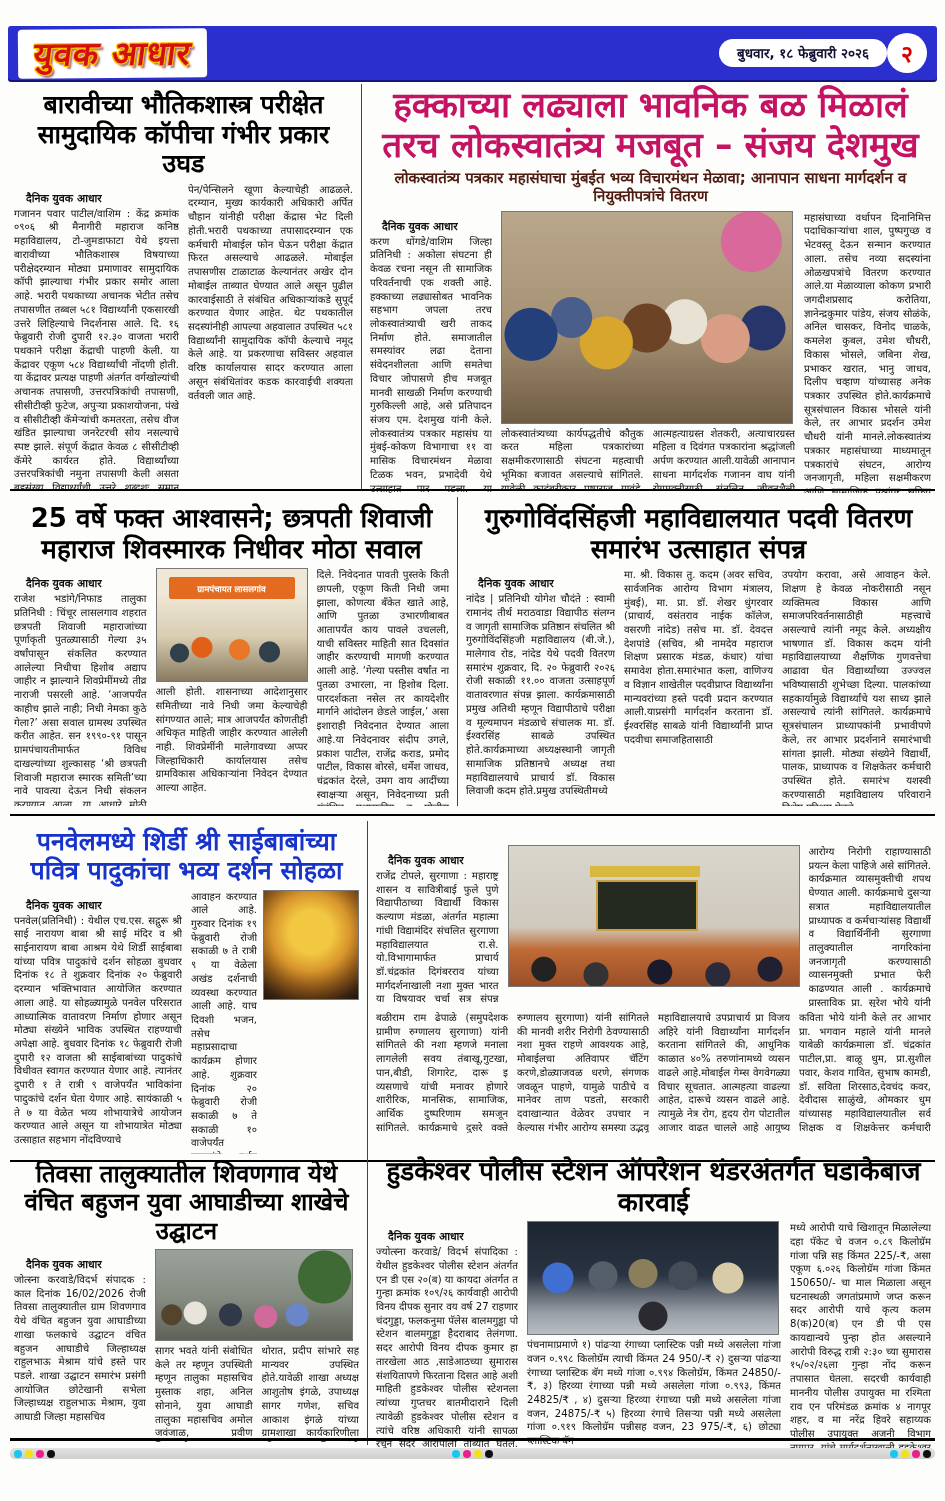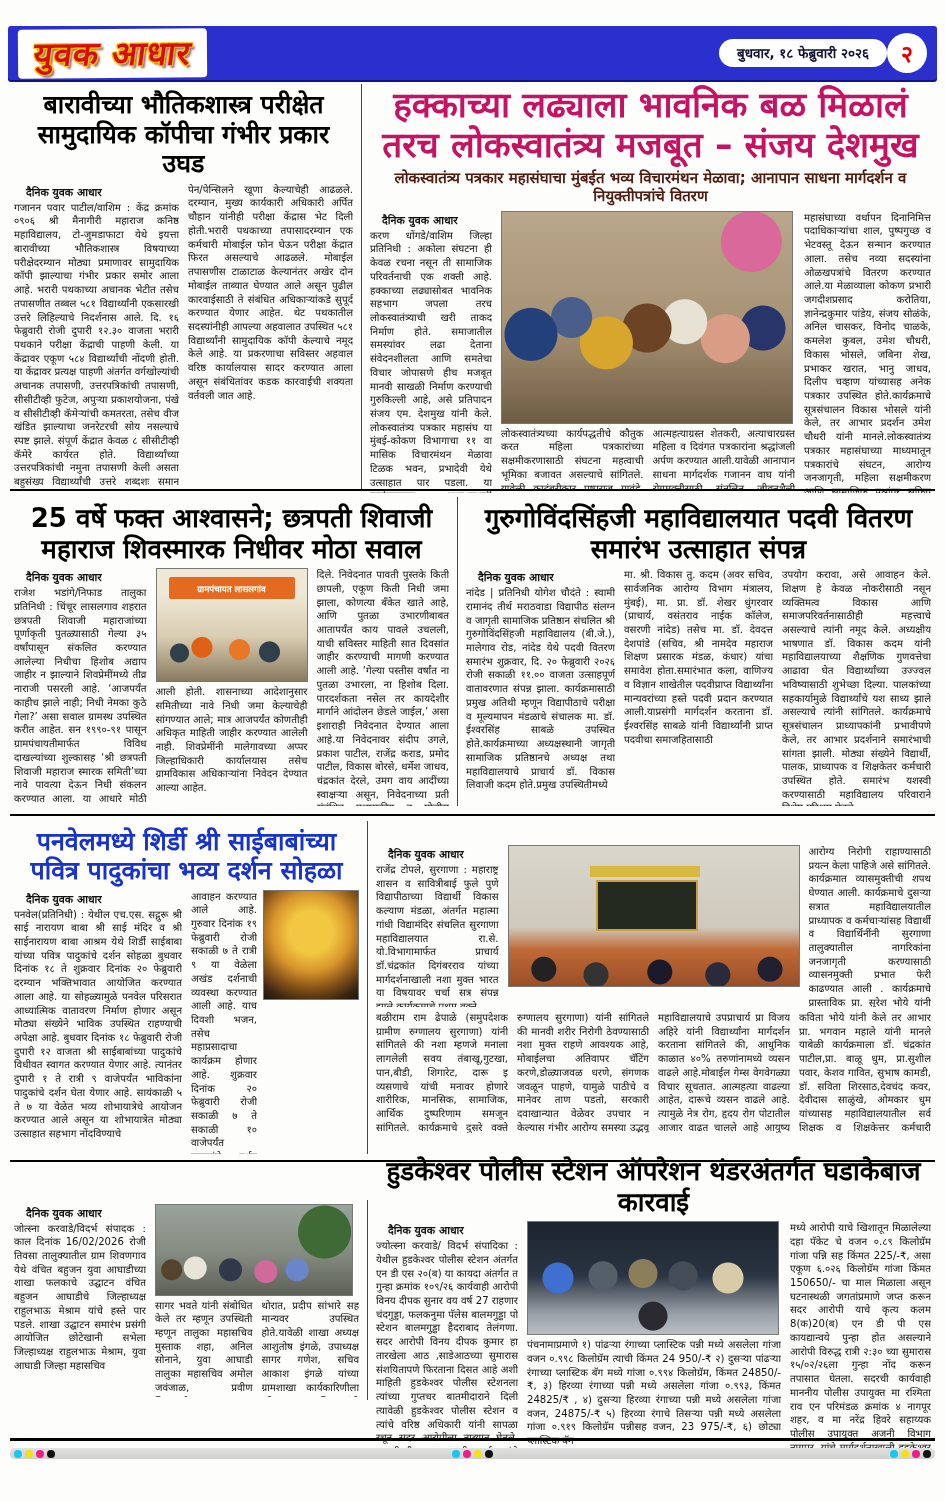--- a/index.html
+++ b/index.html
@@ -36,21 +36,21 @@
   .rule-top{border-top:2px solid #000;}
   .half-l{box-sizing:border-box;padding:4px 8px 0 4px;border-right:1px solid #444;overflow:hidden;}
   .half-r{box-sizing:border-box;padding:4px 4px 0 8px;flex:1;overflow:hidden;}
   h2{margin:2px 0 4px;text-align:center;font-weight:bold;line-height:1.18;color:#000;}
   .hl-a{font-size:25px;}
   .hl-main{font-size:35px;line-height:1.12;color:#c51263;margin:0 0 4px;}
   .subhead{font-size:15px;font-weight:bold;color:#4e1c10;text-align:center;margin:2px 0 6px;line-height:1.2;}
   .hl-blue{color:#1733cb;font-size:25px;}
   .hl-med{font-size:26px;}
   .hl-one{font-size:26px;}
-  .byline{font-weight:bold;font-size:10.8px;margin:1px 0 2px;text-indent:12px;}
+  .byline{font-weight:bold;font-size:10.8px;margin:7px 0 2px;text-indent:12px;}
   .body{font-size:10.1px;line-height:1.36;text-align:justify;overflow:hidden;}
   .cols{display:flex;gap:9px;overflow:hidden;}
   .col{flex:1;overflow:hidden;}
   .photo{position:relative;border:1px solid #777;box-sizing:border-box;overflow:hidden;flex-shrink:0;}
 
   
   .photo-main{
     width:292px;height:213px;
     background:
       radial-gradient(circle at 10% 58%, #24407a 0 26px, transparent 27px),
@@ -237,20 +237,21 @@
         <div class="col body">बळीराम राम ढेपाळे (समुपदेशक ग्रामीण रुग्णालय सुरगाणा) यांनी सांगितले की नशा म्हणजे मनाला लागलेली सवय तंबाखू,गुटखा, पान,बीडी, शिगारेट, दारू इ व्यसणाचे यांची मनावर होणारे शारीरिक, मानसिक, सामाजिक, आर्थिक दुष्परिणाम समजून सांगितले. कार्यक्रमाचे दुसरे वक्ते डॉ.अक्षय सोनवणे ( नेत्र चिकित्सक ग्रामीण</div>
         <div class="col body">रुग्णालय सुरगाणा) यांनी सांगितले की मानवी शरीर निरोगी ठेवण्यासाठी नशा मुक्त राहणे आवश्यक आहे, मोबाईलचा अतिवापर चॅटिंग करणे,डोळ्याजवळ धरणे, संगणक जवळून पाहणे, यामुळे पाठीचे व मानेवर ताण पडतो, सरकारी दवाखान्यात वेळेवर उपचार न केल्यास गंभीर आरोग्य समस्या उद्भवू शकतात त्यामुळे दक्ष राहावे लागते असे आवाहन केले.कार्यक्रमाचे अध्यक्ष</div>
         <div class="col body">महाविद्यालयाचे उपप्राचार्य प्रा विजय अहिरे यांनी विद्यार्थ्यांना मार्गदर्शन करताना सांगितले की, आधुनिक काळात ४०% तरुणांनामध्ये व्यसन वाढले आहे.मोबाईल गेम्स वेगवेगळ्या विचार सूचतात. आत्महत्या वाढल्या आहेत, दारूचे व्यसन वाढले आहे. त्यामुळे नेत्र रोग, हृदय रोग पोटातील आजार वाढत चालले आहे आयुष्य कमी होते त्यामुळे नेहमी चानाक्ष राहून</div>
         <div class="col body">कविता भोये यांनी केले तर आभार प्रा. भगवान महाले यांनी मानले याबेळी कार्यक्रमाला डॉ. चंद्रकांत पाटील,प्रा. बाळू धुम, प्रा.सुशील पवार, केशव गावित, सुभाष कामडी, डॉ. सविता शिरसाठ,देवचंद कवर, देवीदास साळुंखे, ओमकार धुम यांच्यासह महाविद्यालयातील सर्व शिक्षक व शिक्षकेत्तर कर्मचारी उपस्थित होते विद्यार्थी मोठ्या संख्येने उपस्थित होते.</div>
       </div>
     </div>
   </div>
 
   <div class="sec rule-top" style="top:1160px;height:277px;">
     <div class="half-l" style="width:358px;">
+      <h2 class="hl-med" style="font-size:24px;">तिवसा तालुक्यातील शिवणगाव येथे वंचित बहुजन युवा आघाडीच्या शाखेचे उद्घाटन</h2>
       <div class="cols" style="height:196px;">
         <div style="width:132px;overflow:hidden;">
           <div class="byline">दैनिक युवक आधार</div>
           <div class="body" style="height:180px;">जोत्स्ना करवाडे/विदर्भ संपादक : काल दिनांक 16/02/2026 रोजी तिवसा तालुक्यातील ग्राम शिवणगाव येथे वंचित बहुजन युवा आघाडीच्या शाखा फलकाचे उद्घाटन वंचित बहुजन आघाडीचे जिल्हाध्यक्ष राहुलभाऊ मेश्राम यांचे हस्ते पार पडले. शाखा उद्घाटन समारंभ प्रसंगी आयोजित छोटेखानी सभेला जिल्हाध्यक्ष राहुलभाऊ मेश्राम, युवा आघाडी जिल्हा महासचिव</div>
         </div>
         <div style="flex:1;overflow:hidden;">
           <div class="photo photo-tivsa"></div>
           <div class="cols" style="margin-top:3px;height:98px;">
             <div class="col body">सागर भवते यांनी संबोधित केले तर म्हणून उपस्थिती म्हणून तालुका महासचिव मुस्ताक शहा, अनिल सोनाने, युवा आघाडी तालुका महासचिव अमोल जवंजाळ, प्रवीण निकाळजे, तालुका सदस्य अतुल खडसे, नितीन</div>
             <div class="col body">थोरात, प्रदीप सांभारे सह मान्यवर उपस्थित होते.यावेळी शाखा अध्यक्ष आशुतोष इंगळे, उपाध्यक्ष सागर गणेश, सचिव आकाश इंगळे यांच्या ग्रामशाखा कार्यकारिणीला वरिष्ठ पदाधिकाऱ्यांनी मान्यता देऊन सन्मानित केले.</div>

